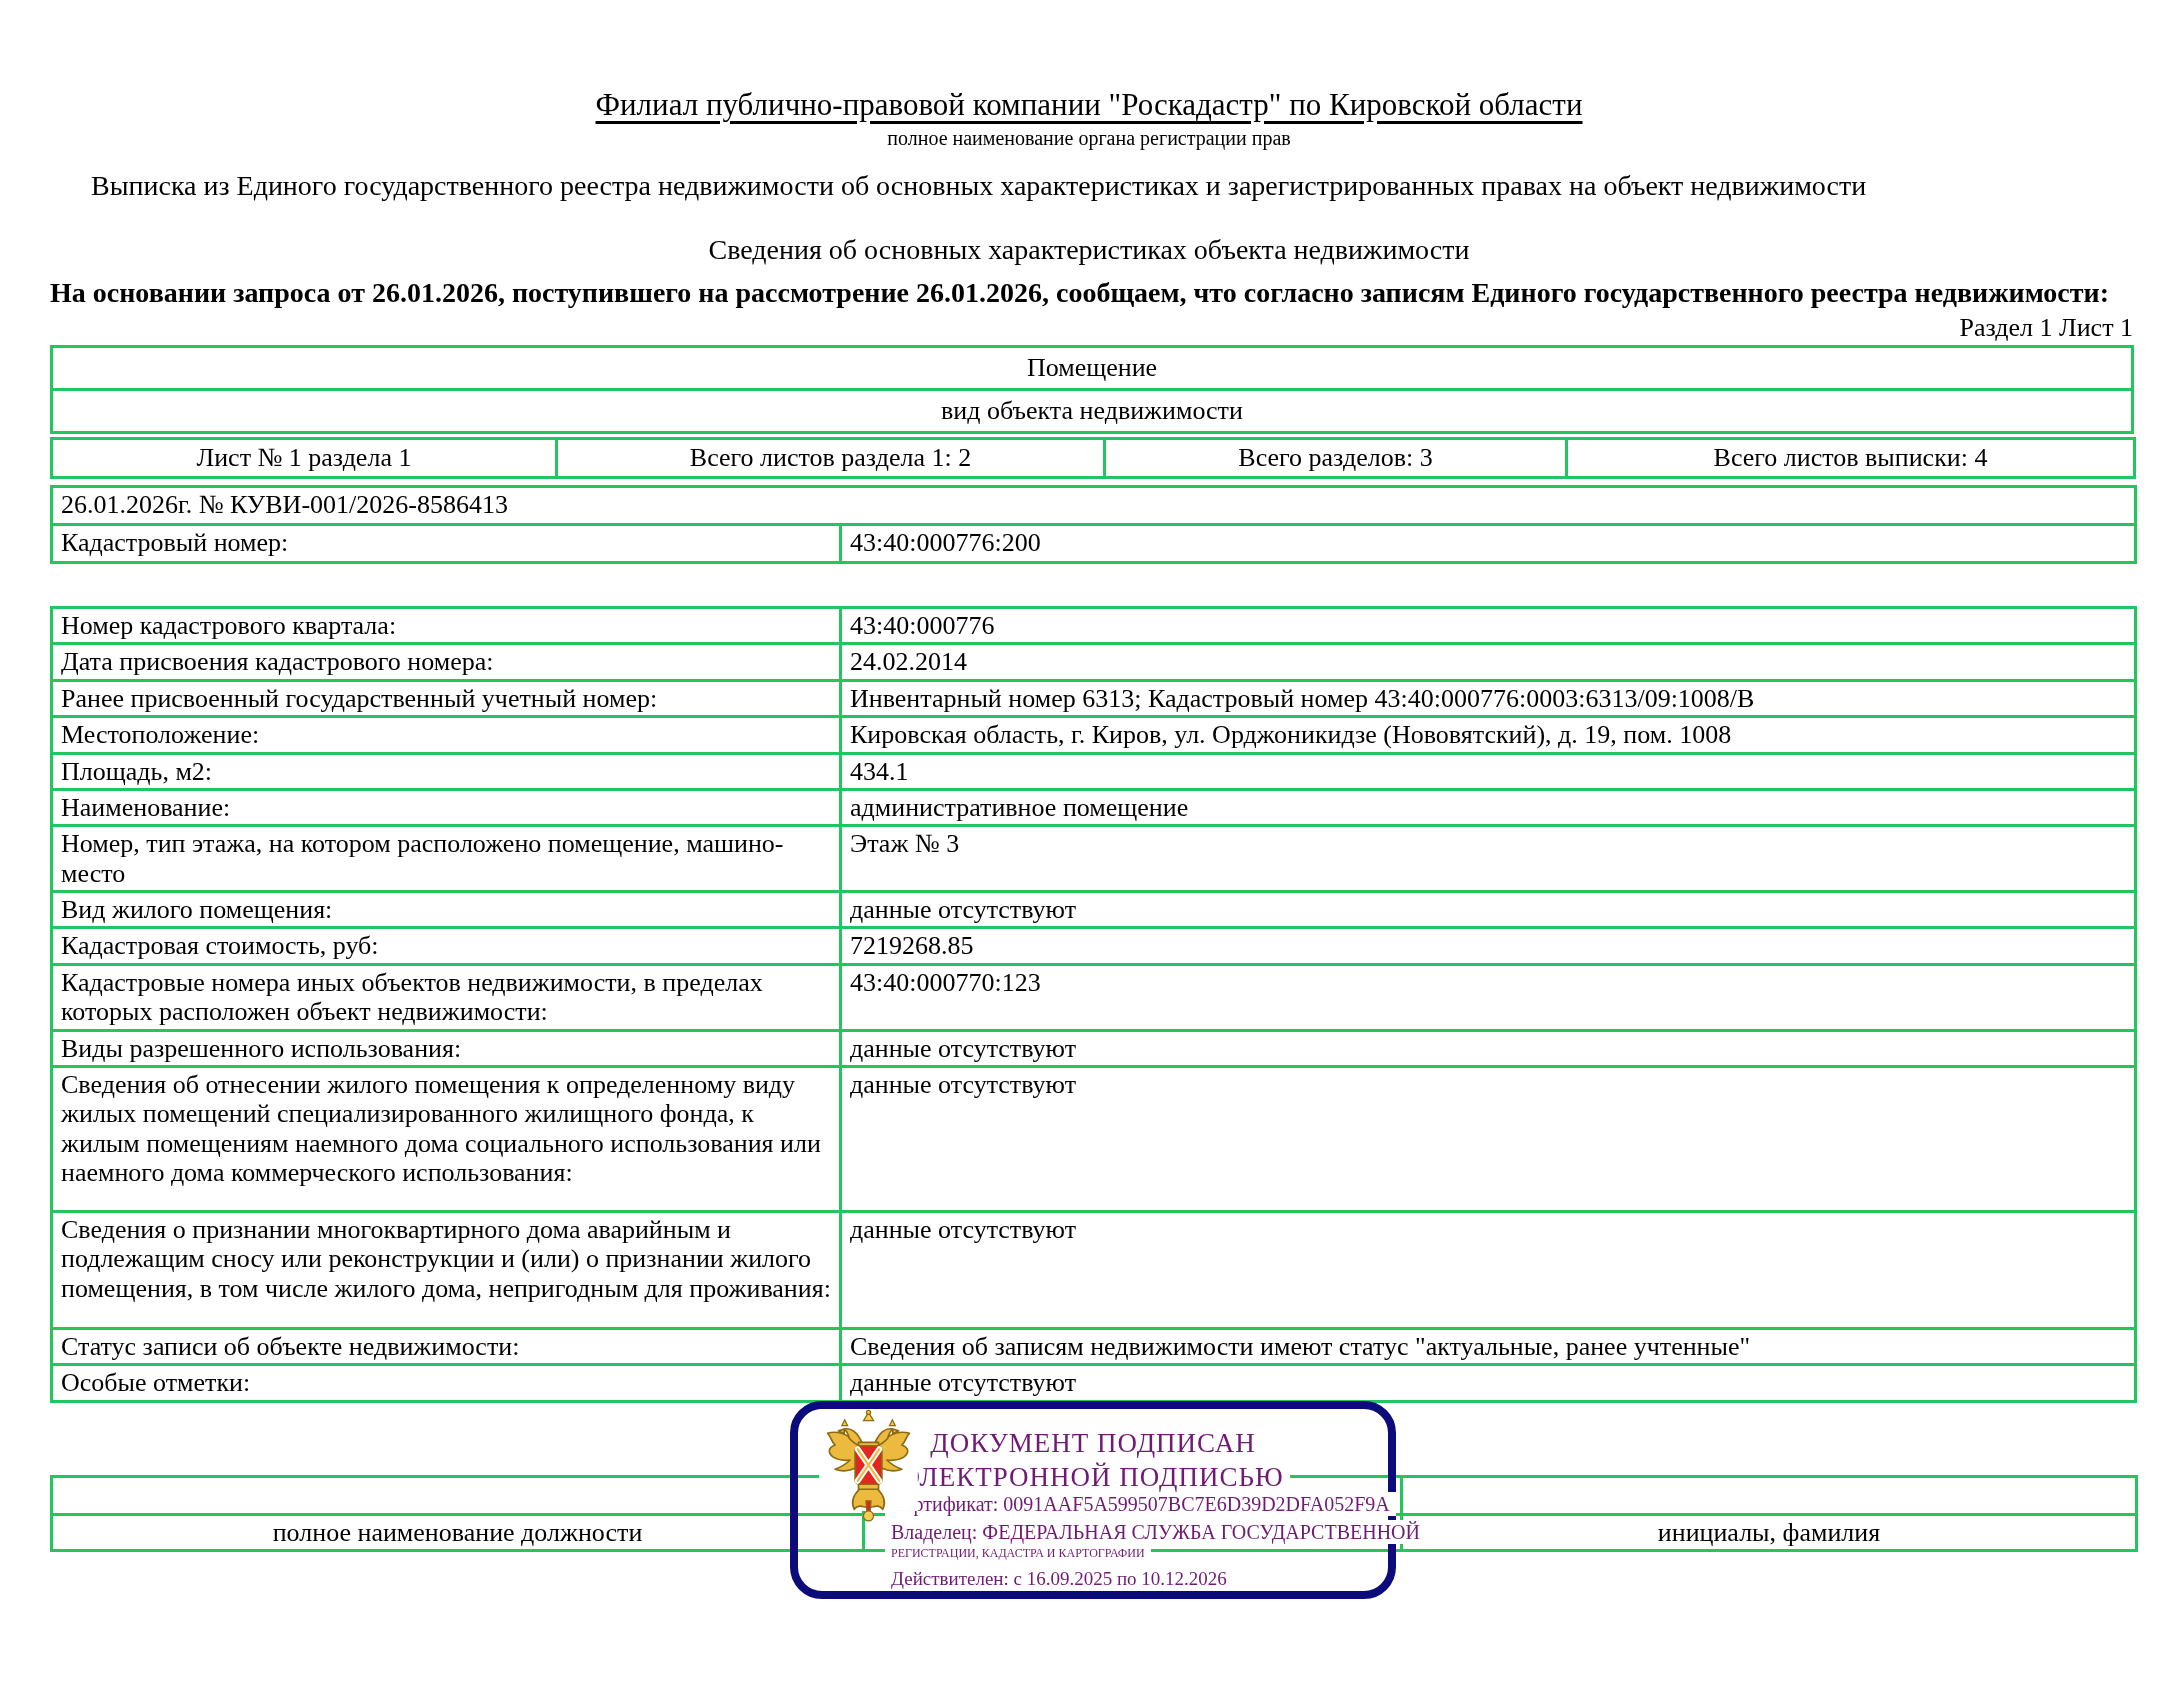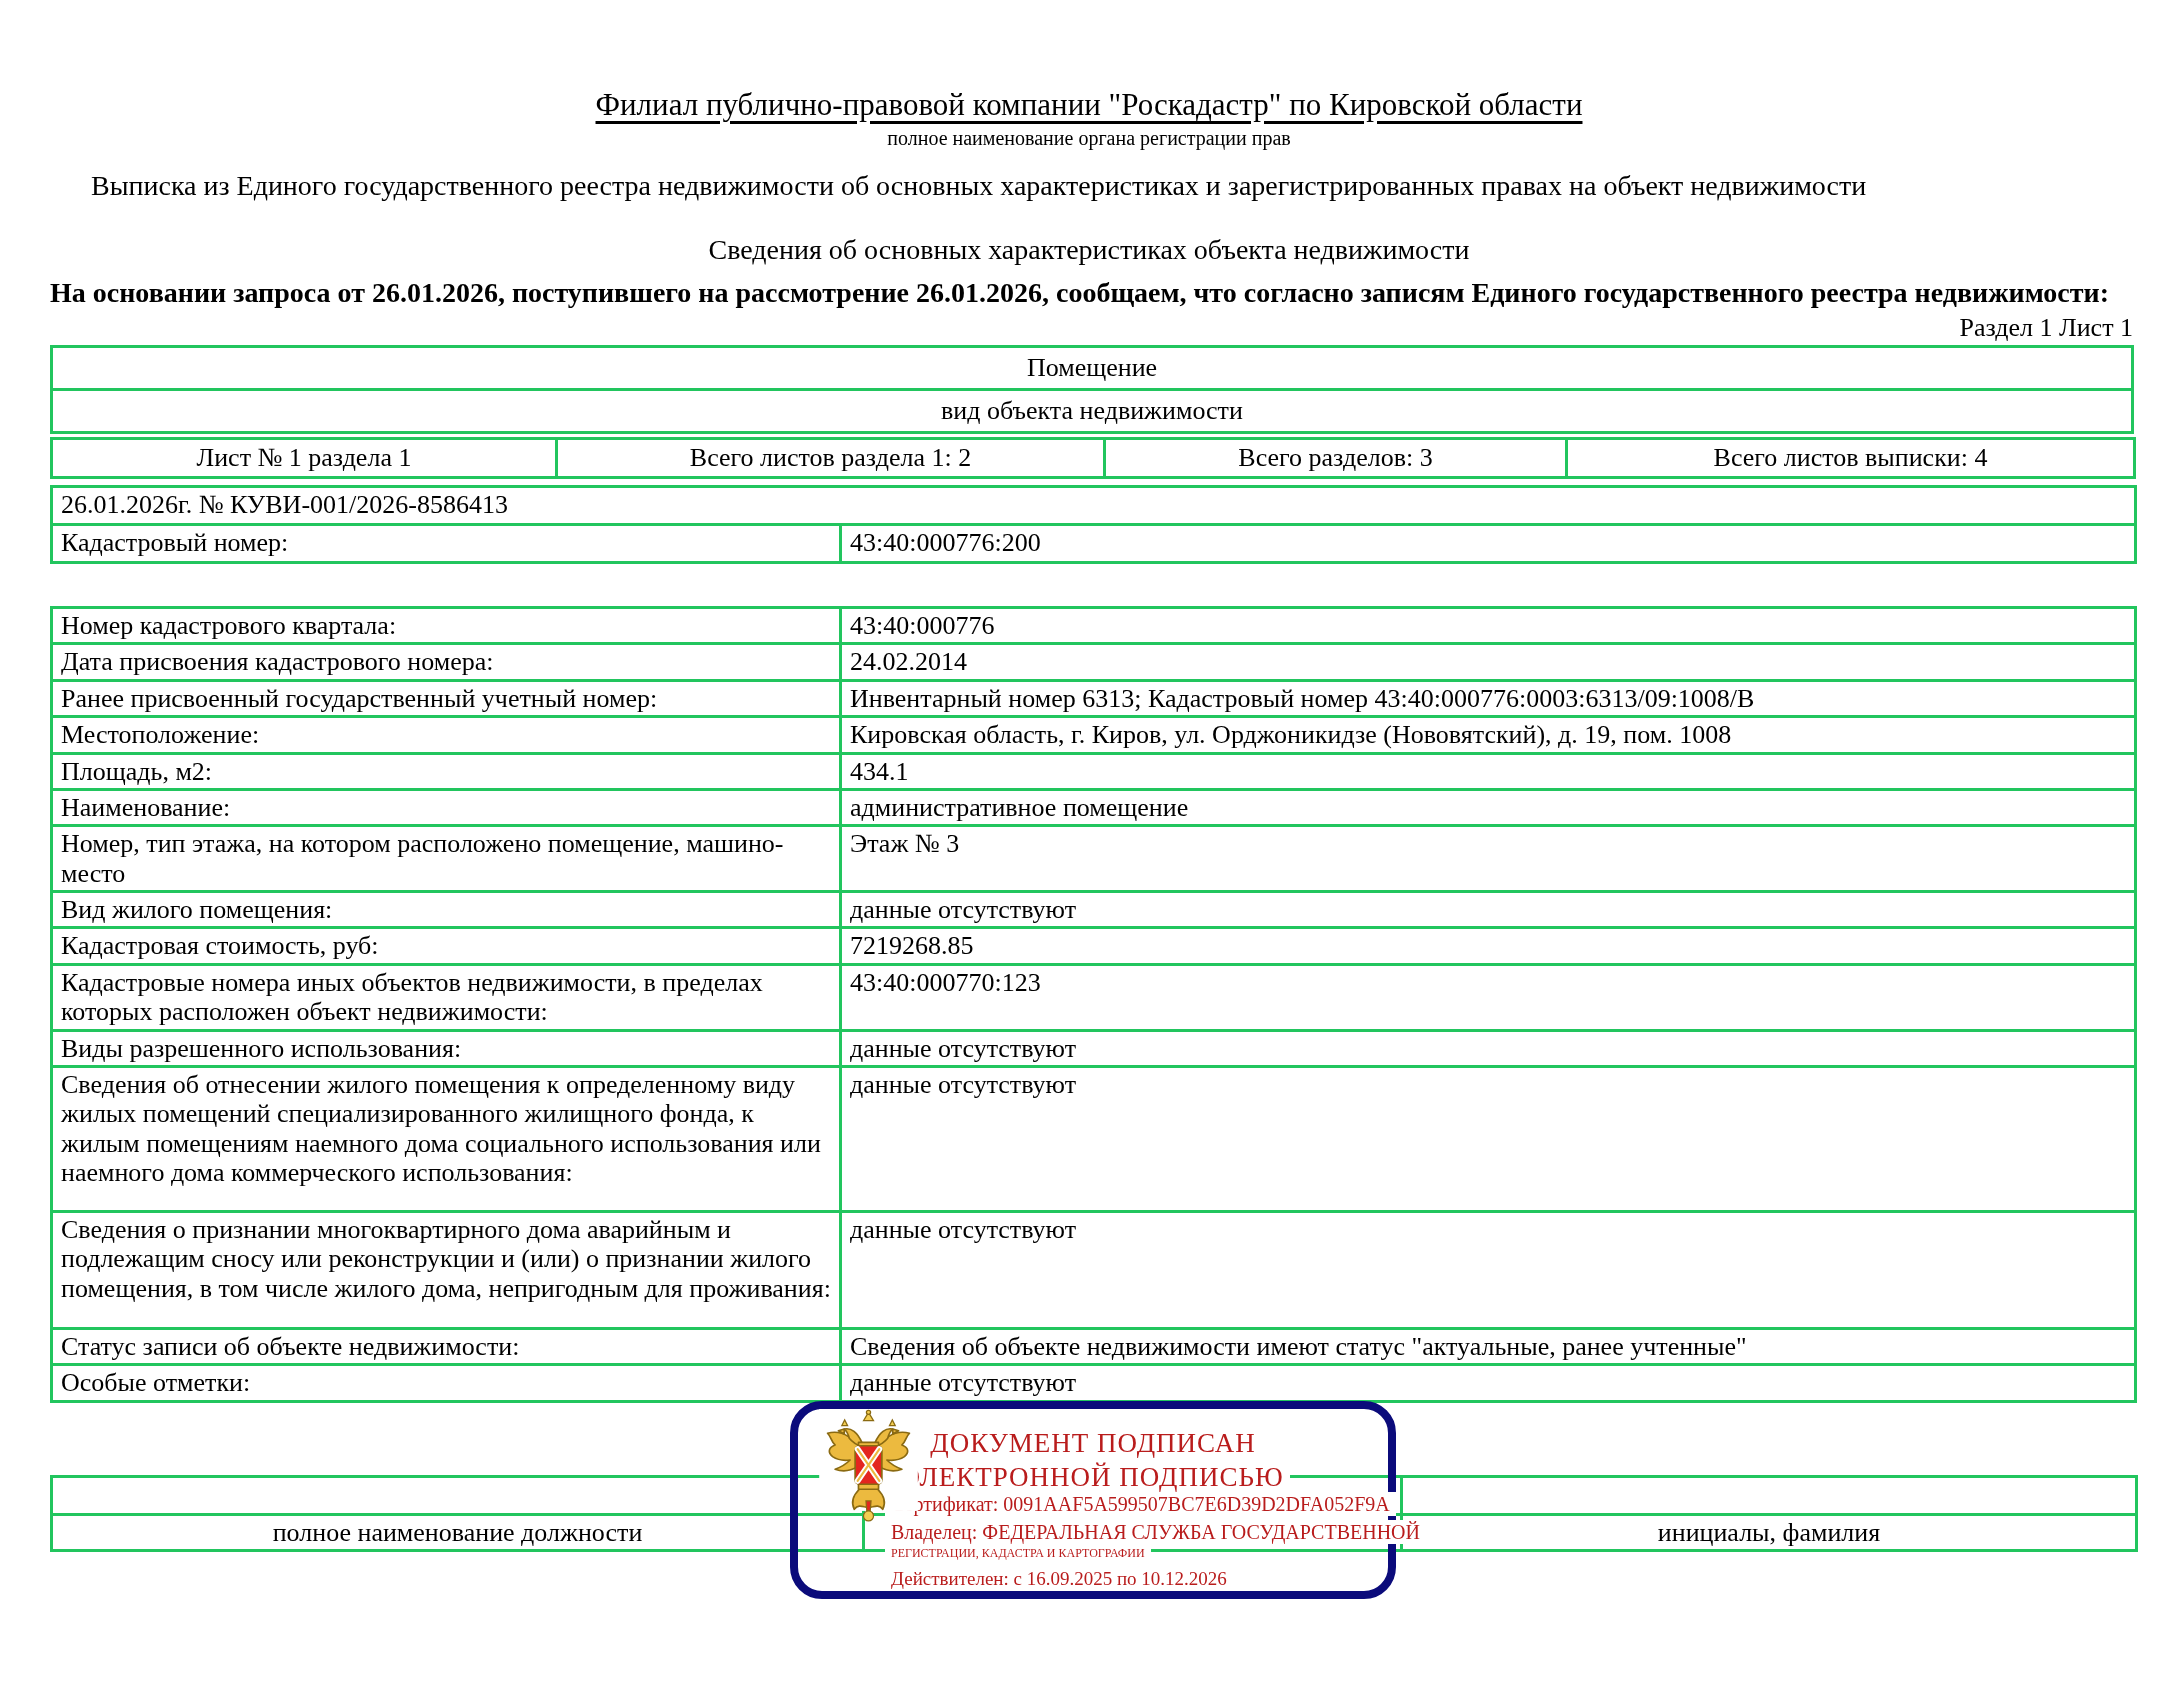--- a/index.html
+++ b/index.html
@@ -31,21 +31,21 @@
   .tblSign { left:50px; top:1475px; width:2084px; }
   .tblSign td.r1 { height:31px; }
   .tblSign td.r2 { height:22px; }
 
   
   .stamp {
     left:790px; top:1401px; width:606px; height:198px;
     border:8px solid #0b0b7b; border-radius:32px; box-sizing:border-box;
     background:transparent; z-index:5;
   }
-  .stamp .sline { position:absolute; color:#b91c1c; white-space:nowrap; }
+  .stamp .sline { position:absolute; color:#701a75; white-space:nowrap; }
   .stamp .bgw { background:#ffffff; padding:1px 6px; }
   .st1 { left:0; right:0; top:19px; text-align:center; font-size:27px; letter-spacing:1px; }
   .st2 { left:0; right:0; top:53px; text-align:center; font-size:27px; letter-spacing:1px; }
   .st3 { left:87px; top:84px;  font-size:20px; }
   .st4 { left:87px; top:112px; font-size:20px; }
   .st5 { left:87px; top:137px; font-size:12px; }
   .st6 { left:87px; top:159px; font-size:19px; }
   .eagle { position:absolute; left:16px; top:0px; z-index:2; }
 </style>
 </head>
@@ -157,21 +157,21 @@
     <tr style="height:145px">
       <td>Сведения об отнесении жилого помещения к определенному виду жилых помещений специализированного жилищного фонда, к жилым помещениям наемного дома социального использования или наемного дома коммерческого использования:</td>
       <td>данные отсутствуют</td>
     </tr>
     <tr style="height:117px">
       <td>Сведения о признании многоквартирного дома аварийным и подлежащим сносу или реконструкции и (или) о признании жилого помещения, в том числе жилого дома, непригодным для проживания:</td>
       <td>данные отсутствуют</td>
     </tr>
     <tr style="height:34px">
       <td>Статус записи об объекте недвижимости:</td>
-      <td>Сведения об объекте недвижимости имеют статус "актуальные, ранее учтенные"</td>
+      <td>Сведения об записям недвижимости имеют статус "актуальные, ранее учтенные"</td>
     </tr>
     <tr style="height:34px">
       <td>Особые отметки:</td>
       <td>данные отсутствуют</td>
     </tr>
   </tbody>
     </table>
 
   <table class="abs tblSign">
     <colgroup>

